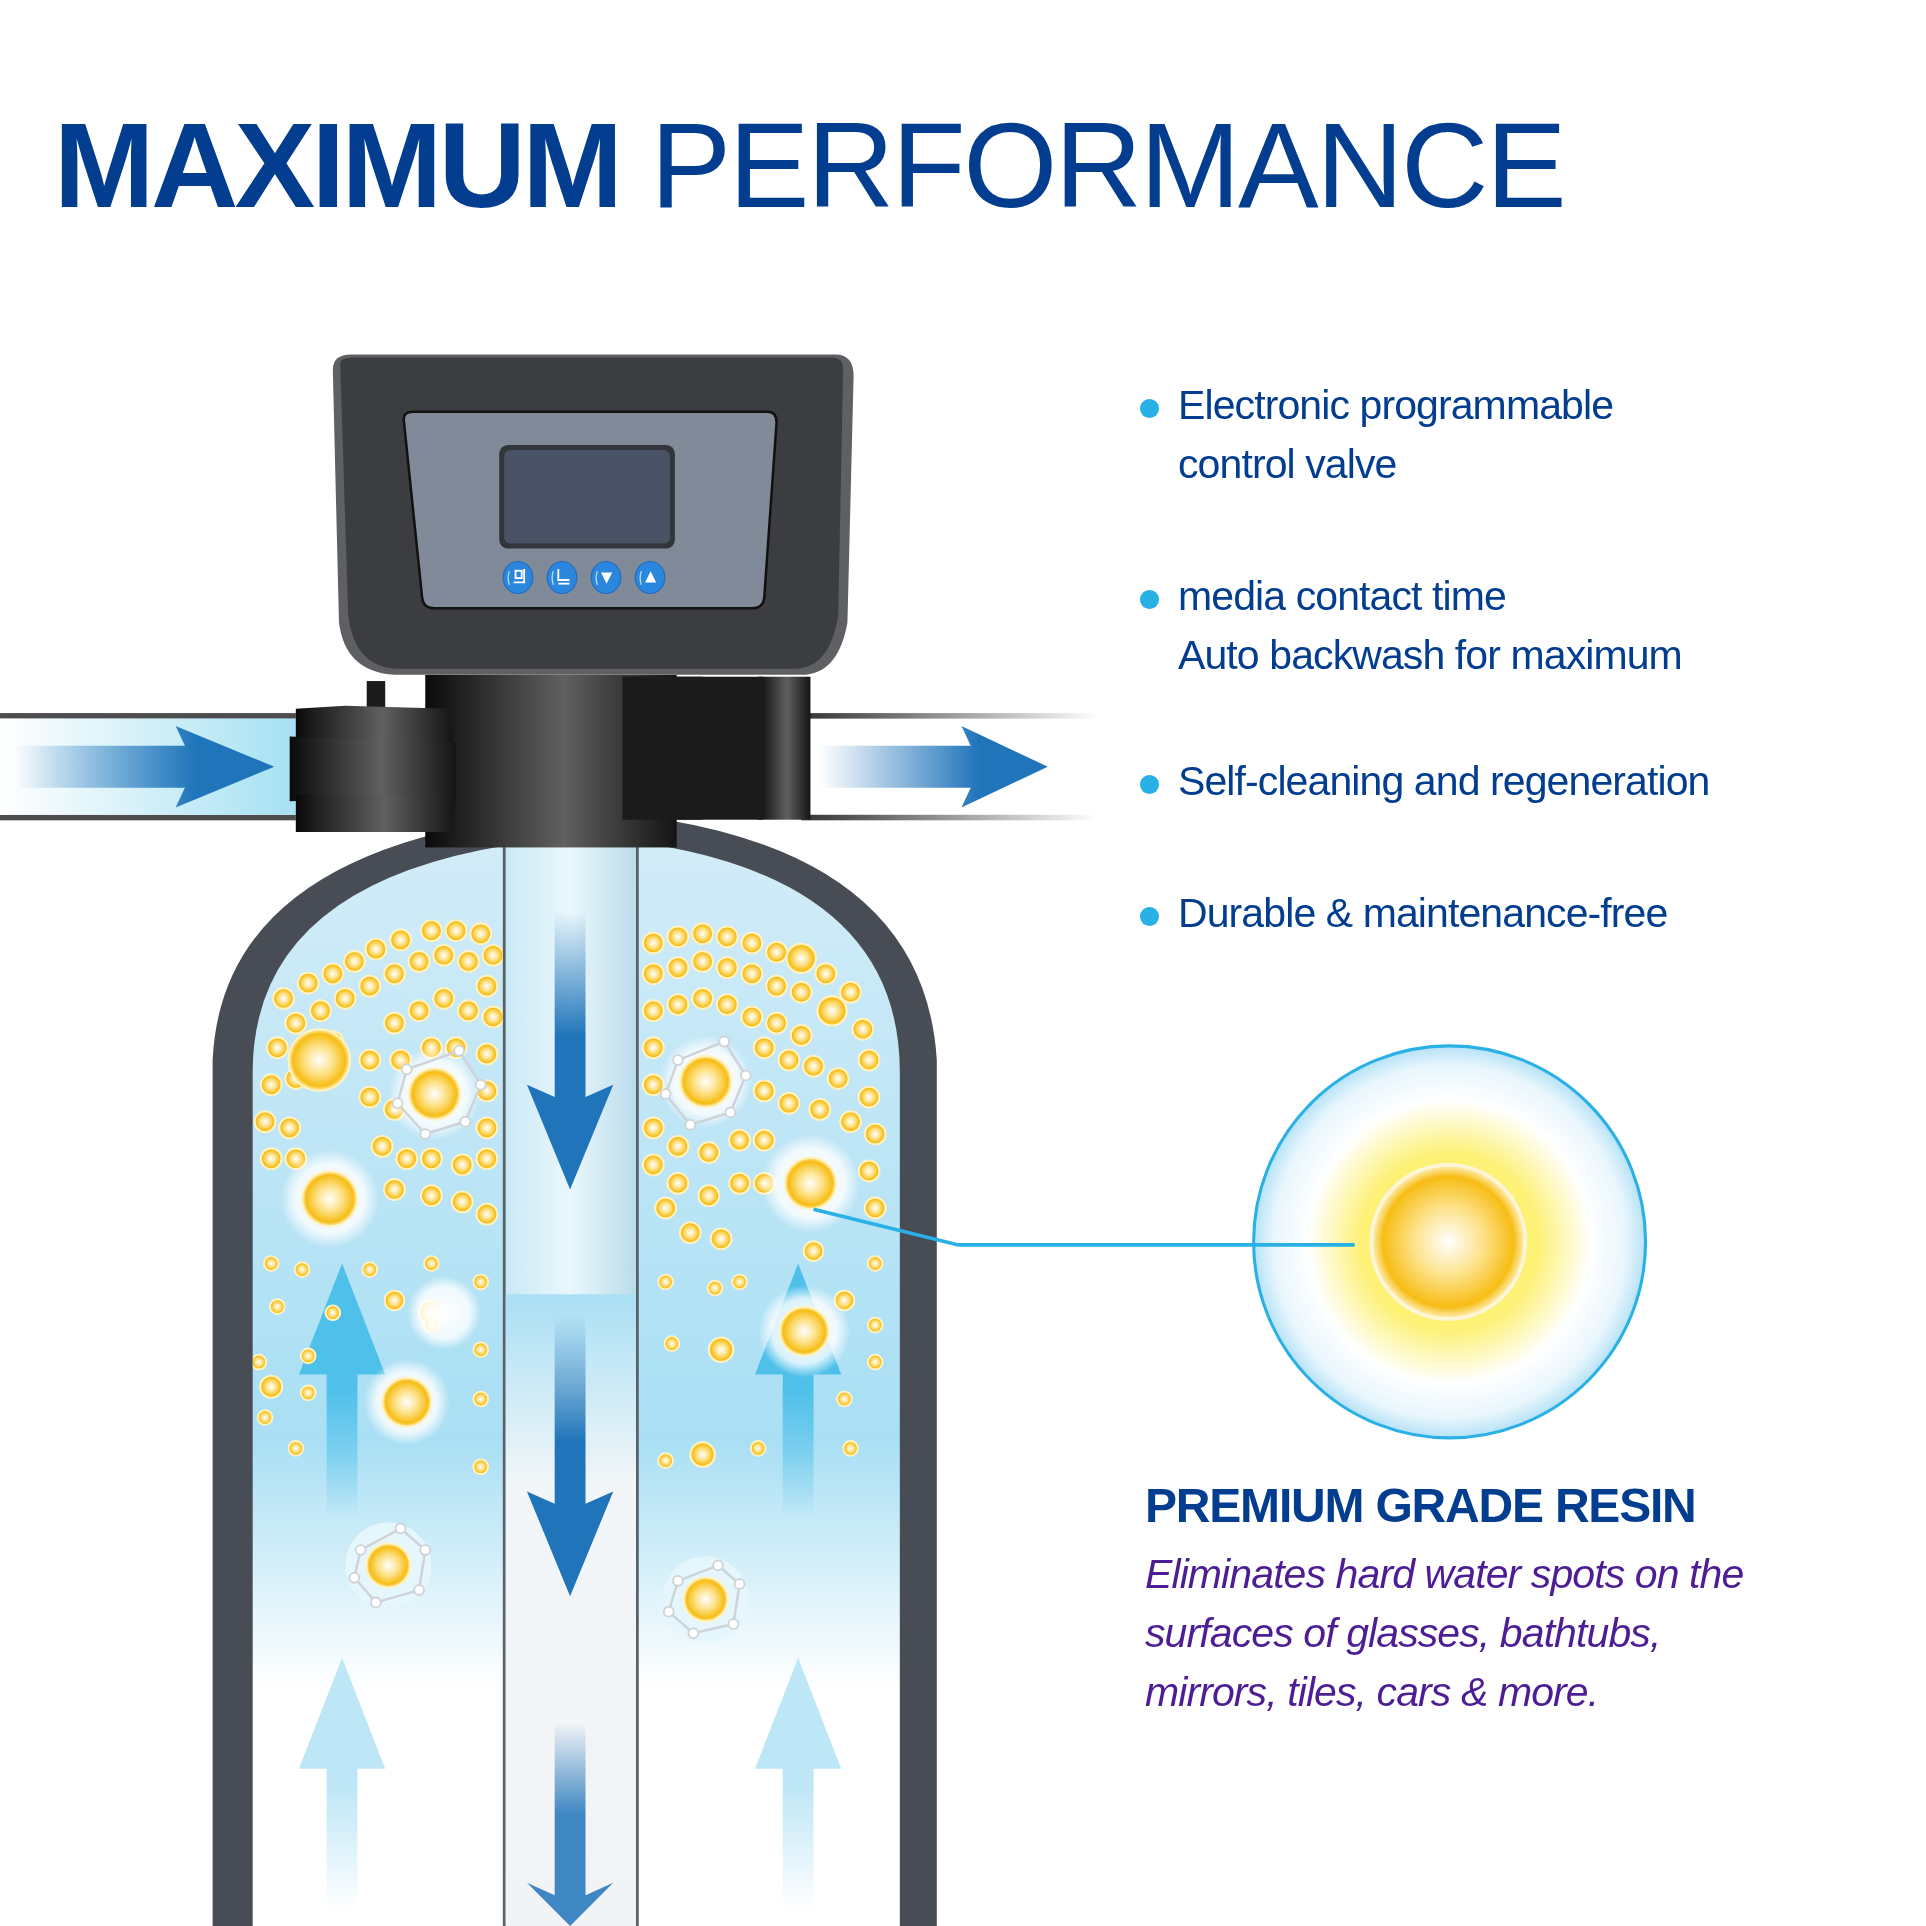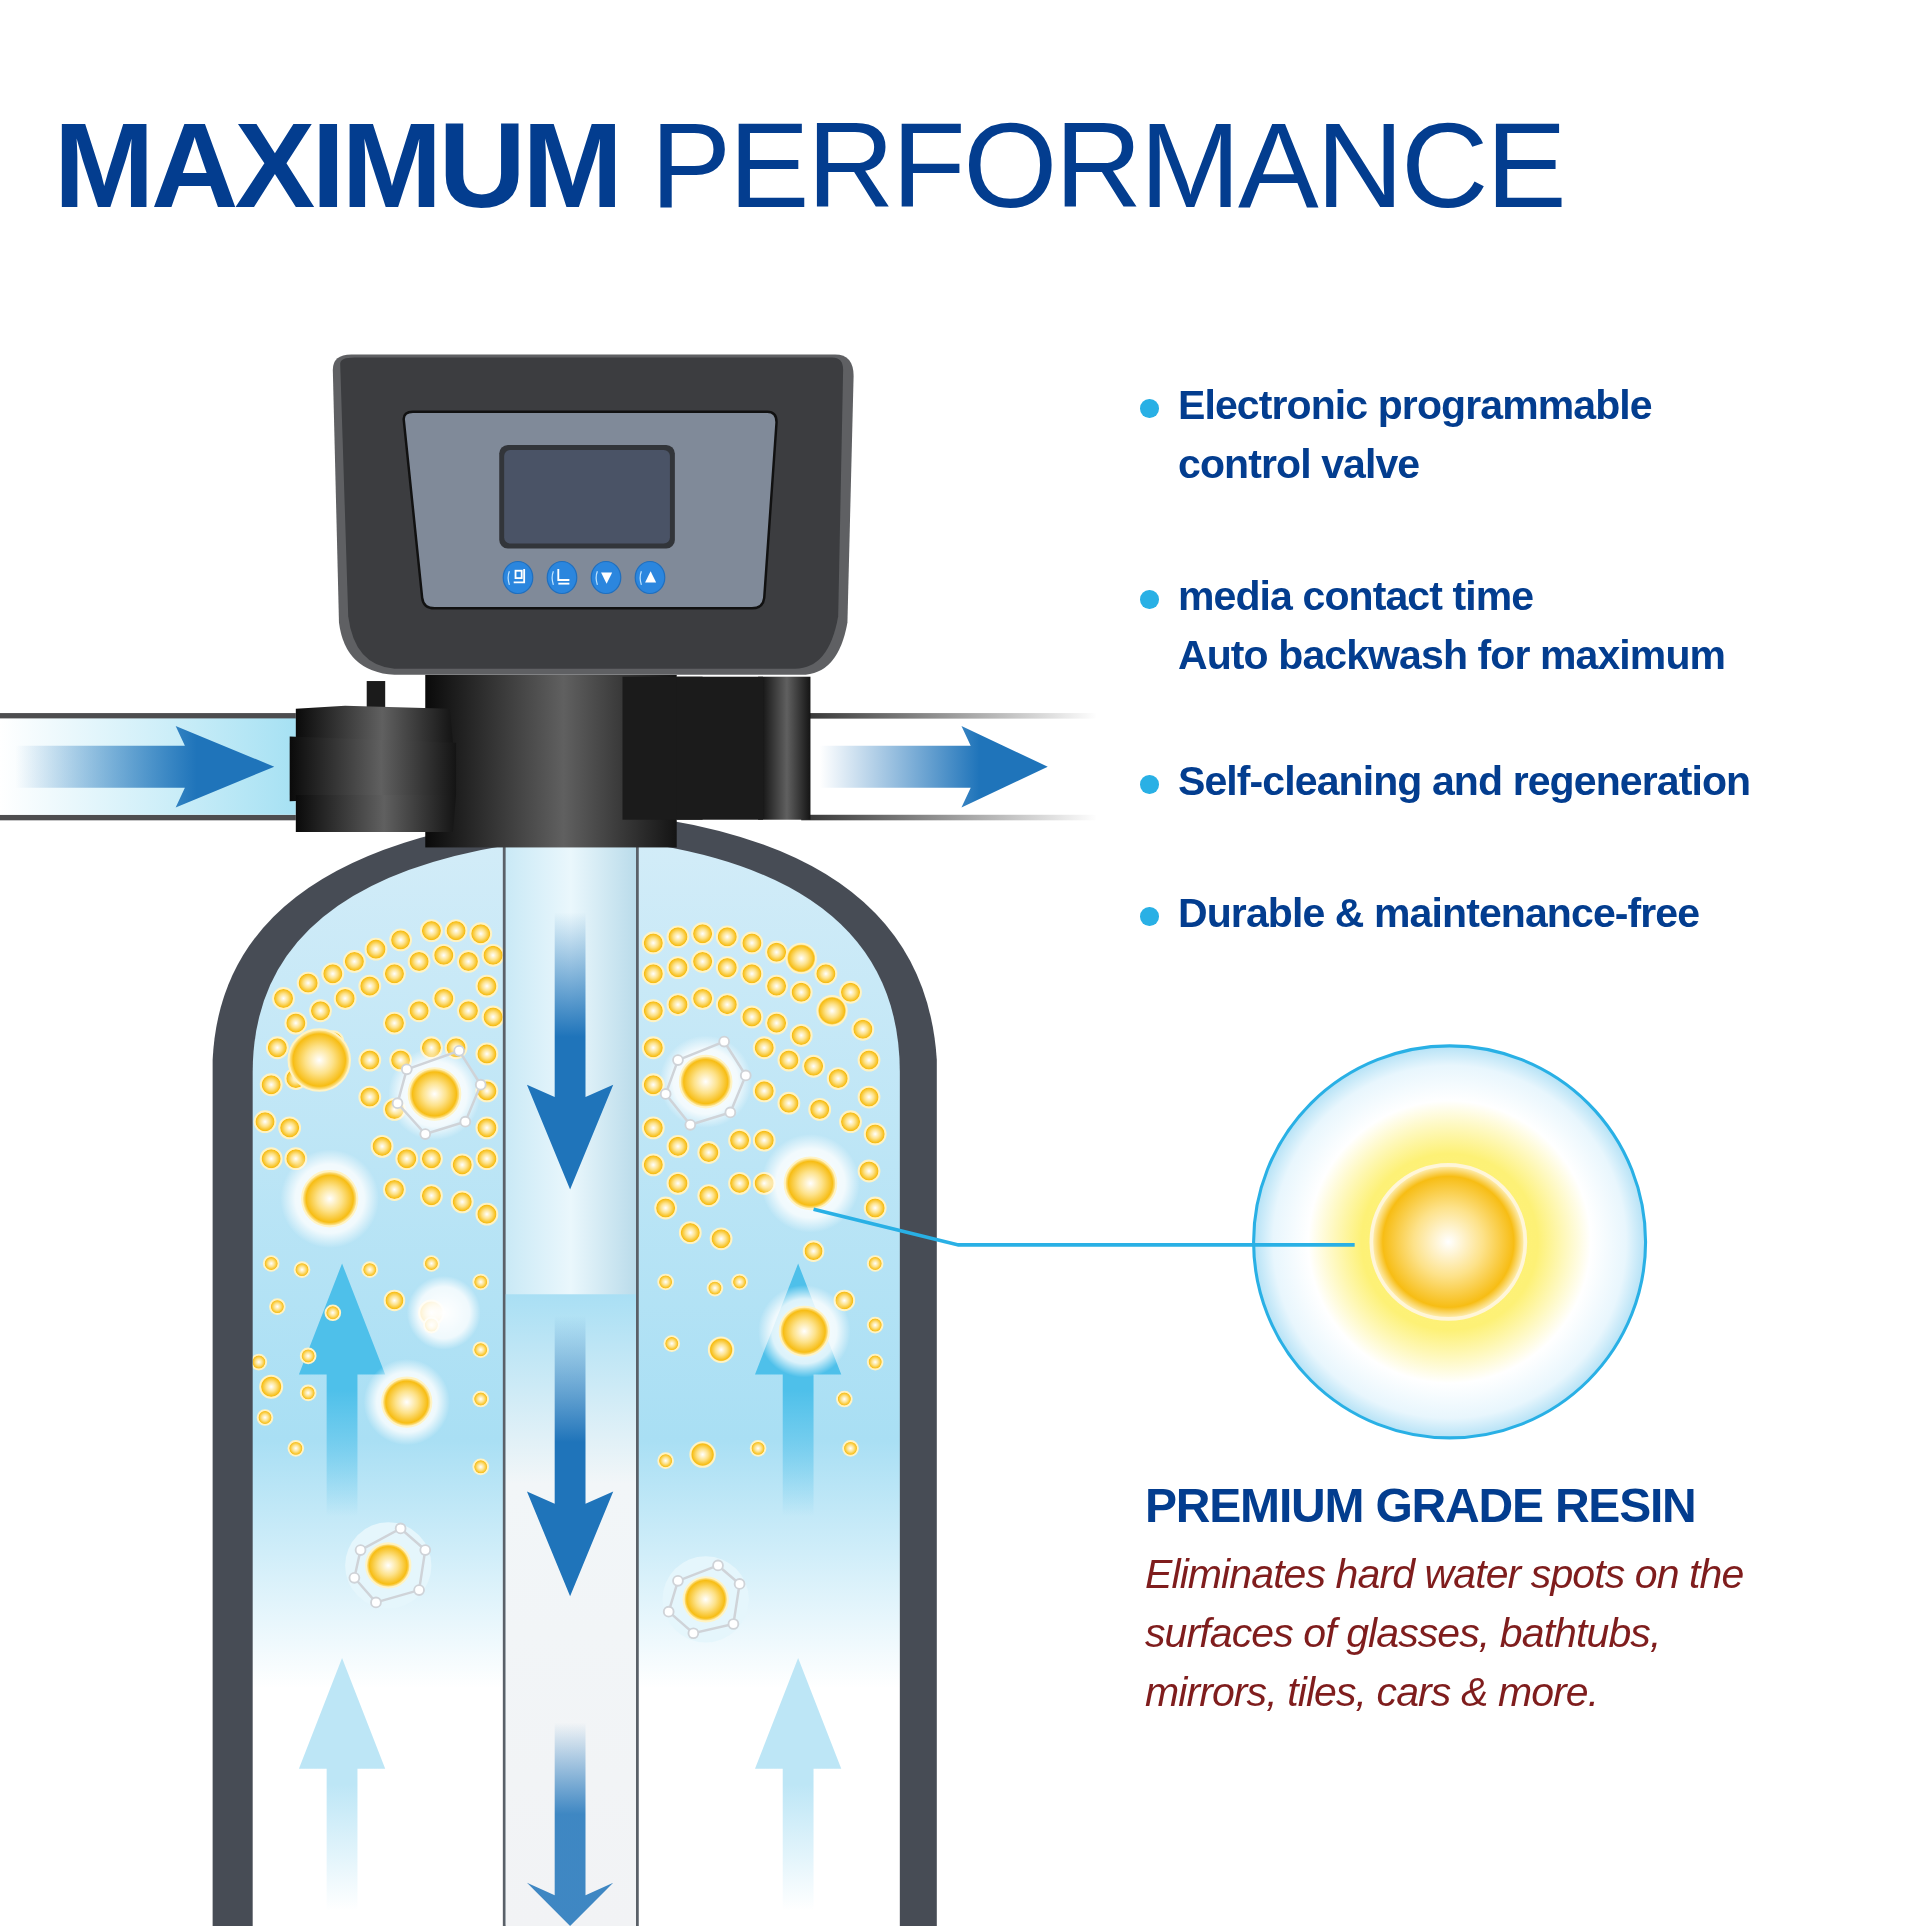--- a/index.html
+++ b/index.html
@@ -1,29 +1,29 @@
 <!DOCTYPE html>
 <html style="font-size:10px"><head>
 <meta charset="utf-8">
 <style>
   html, body { margin: 0; padding: 0; background: #ffffff; }
   body { width: 1926px; height: 1926px; position: relative; overflow: hidden; font-family: "Liberation Sans", "DejaVu Sans", sans-serif; }
   .title { position: absolute; left: 0; top: 104px; width: 1618px; text-align: center; font-size: 121px; line-height: 123px; color: #033d8f; letter-spacing: -1.2px; white-space: nowrap; }
   .title .bold { font-weight: 700; letter-spacing: -3.7px; }
   .title .light { font-weight: 400; letter-spacing: -2.5px; }
   .features { position: absolute; left: 1140px; top: 376px; width: 740px; }
-  .feature { position: relative; padding-left: 38px; color: #033d8f; font-weight: 700; font-size: 41px; line-height: 59px; letter-spacing: -0.9px; }
+  .feature { position: relative; padding-left: 38px; color: #033d8f; font-weight: 400; font-size: 41px; line-height: 59px; letter-spacing: -0.9px; }
   .feature .dot { position: absolute; left: 0; top: 23.4px; width: 18.5px; height: 18.5px; border-radius: 50%; background: #29b0e5; }
   .feature.f1 { position: absolute; top: 0; }
   .feature.f2 { position: absolute; top: 191px; }
   .feature.f3 { position: absolute; top: 376px; width: 740px; }
   .feature.f4 { position: absolute; top: 508px; width: 740px; }
   .resin { position: absolute; left: 1145px; top: 1478px; width: 709px; }
   .resin-title { color: #033d8f; font-weight: 700; font-size: 48px; line-height: 55px; letter-spacing: -1.2px; }
-  .resin-desc { margin-top: 12.3px; color: #7f1d1d; font-style: italic; font-size: 41px; line-height: 59px; letter-spacing: -0.9px; width: 616px; }
+  .resin-desc { margin-top: 12.3px; color: #4c1d95; font-style: italic; font-size: 41px; line-height: 59px; letter-spacing: -0.9px; width: 616px; }
   svg.art { position: absolute; left: 0; top: 0; }
   .hit { position: absolute; }
 </style>
 </head>
 <body>
 
 <svg class="art" width="1926" height="1926" viewBox="0 0 3125 3125">
   <defs>
     <linearGradient id="inArrow" x1="0" x2="1" y1="0" y2="0">
       <stop offset="0" stop-color="#1f74ba" stop-opacity="0"></stop>

